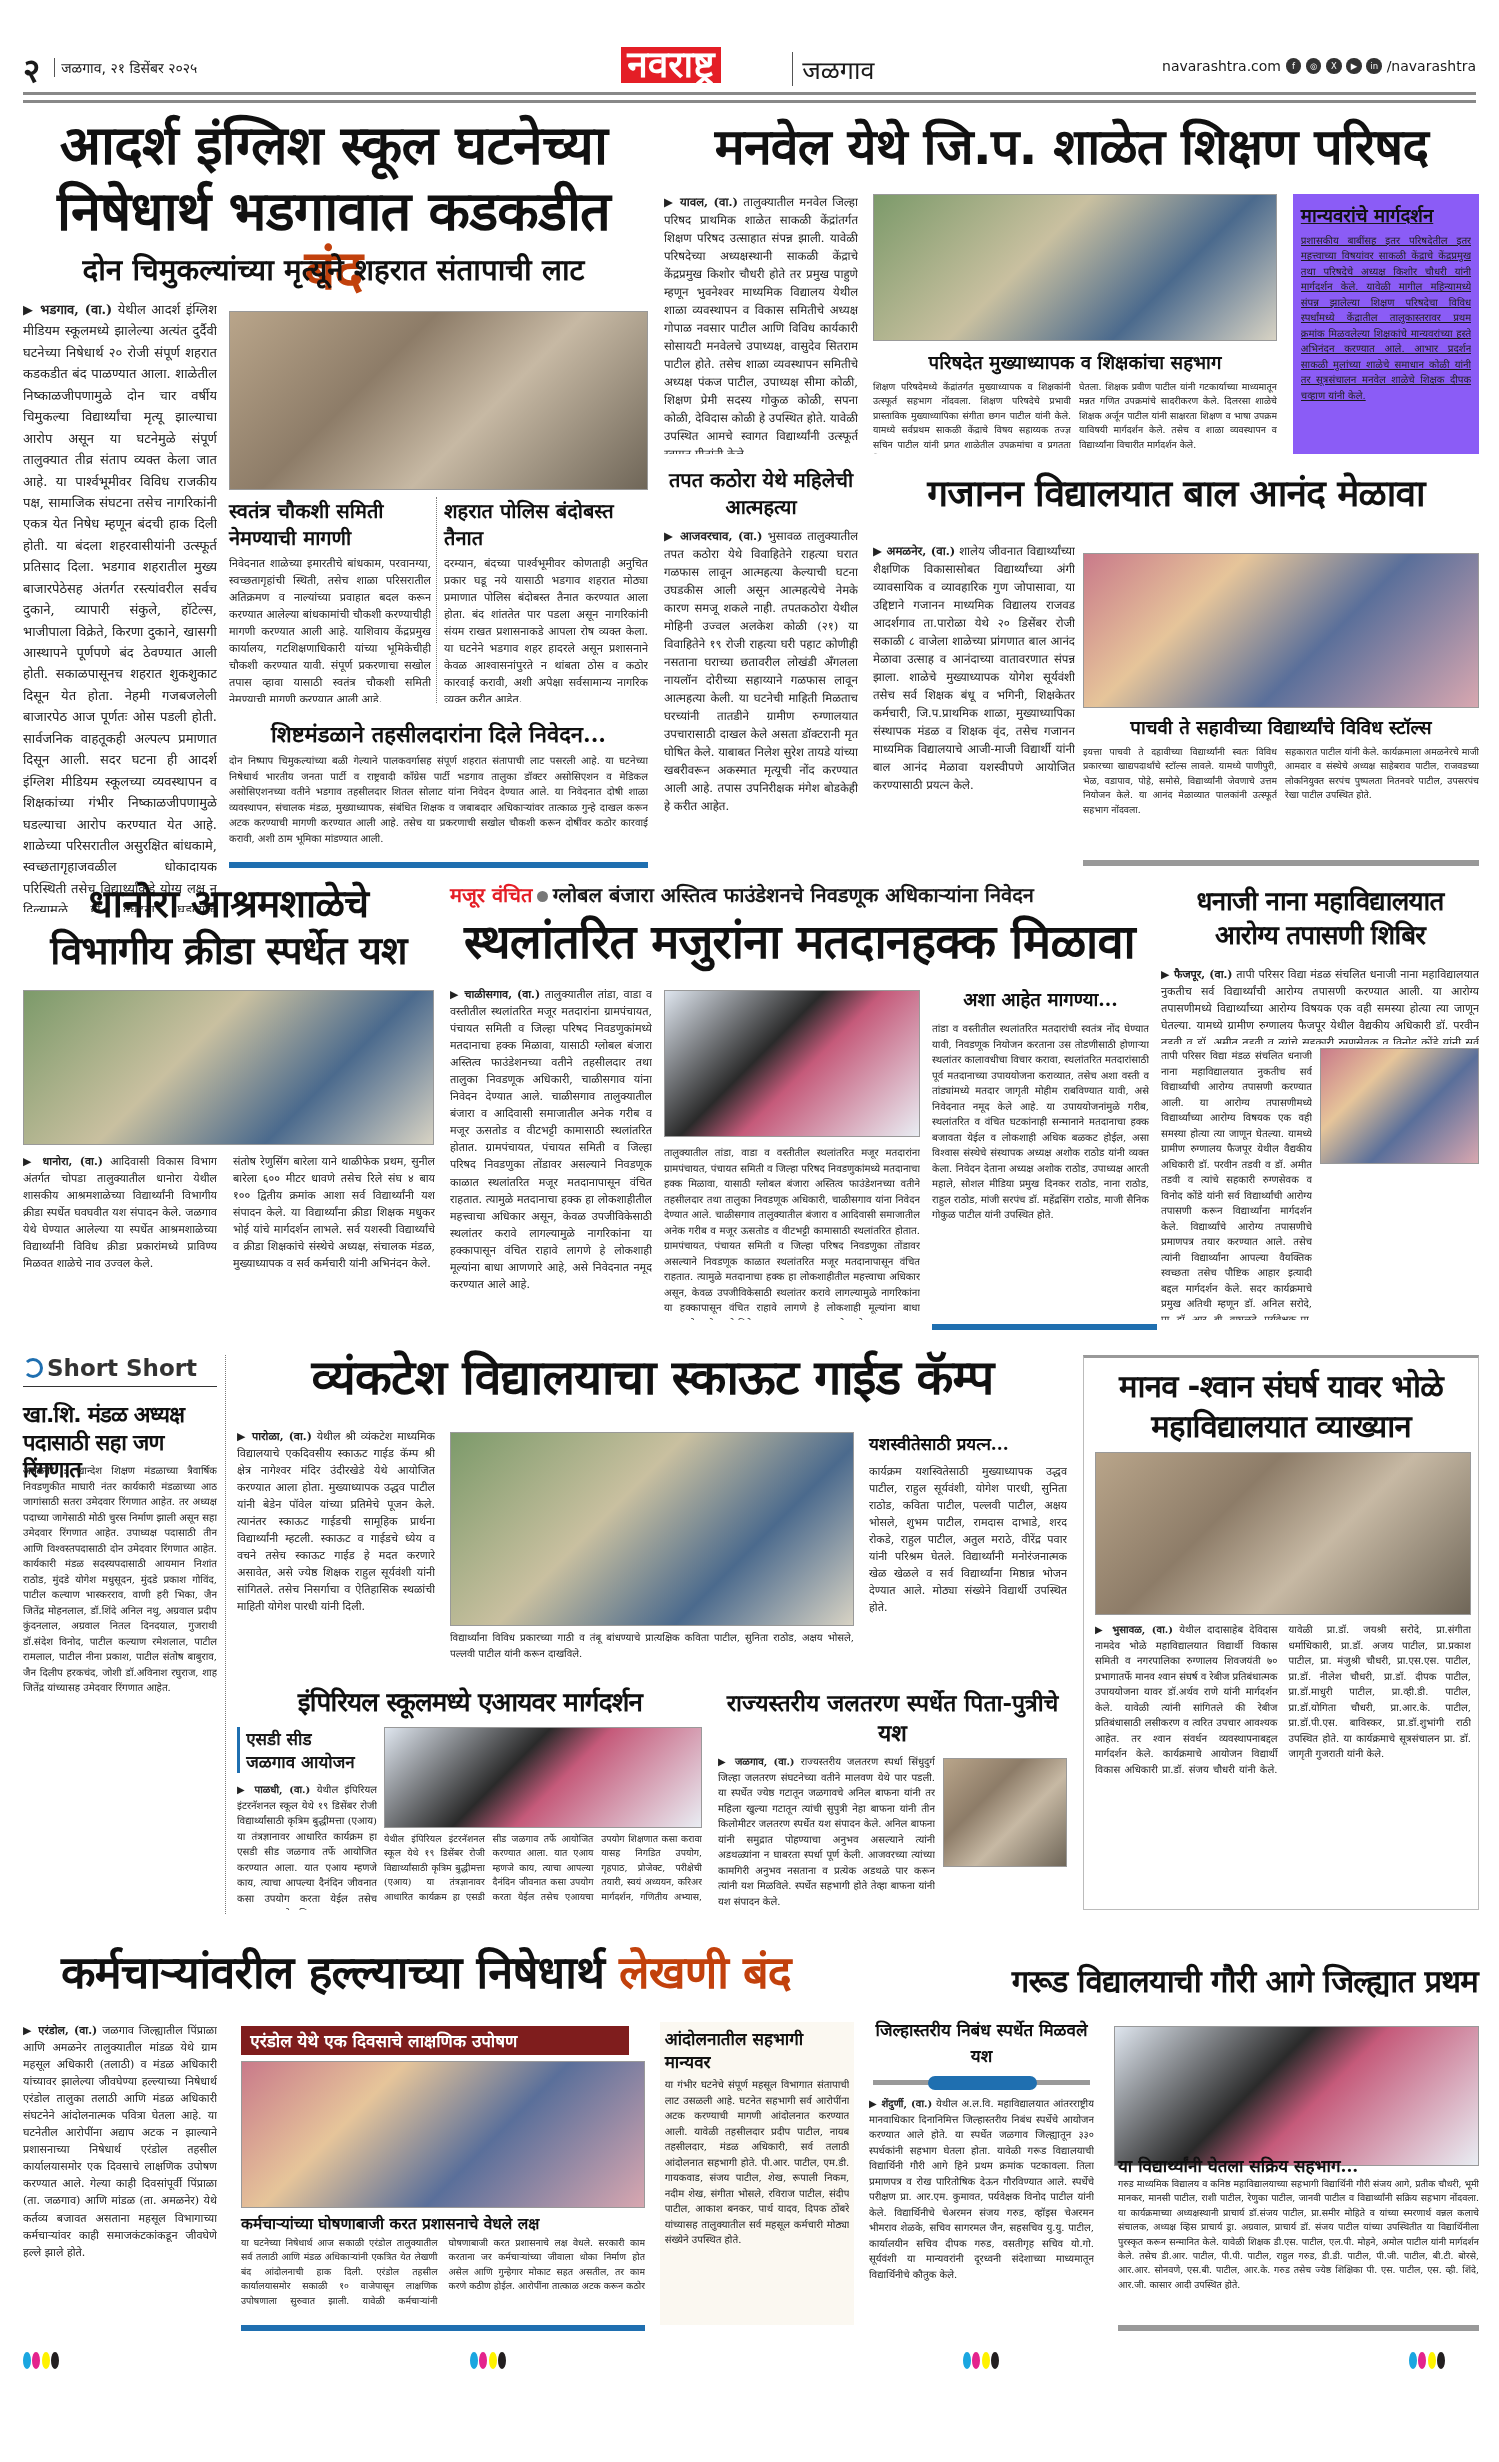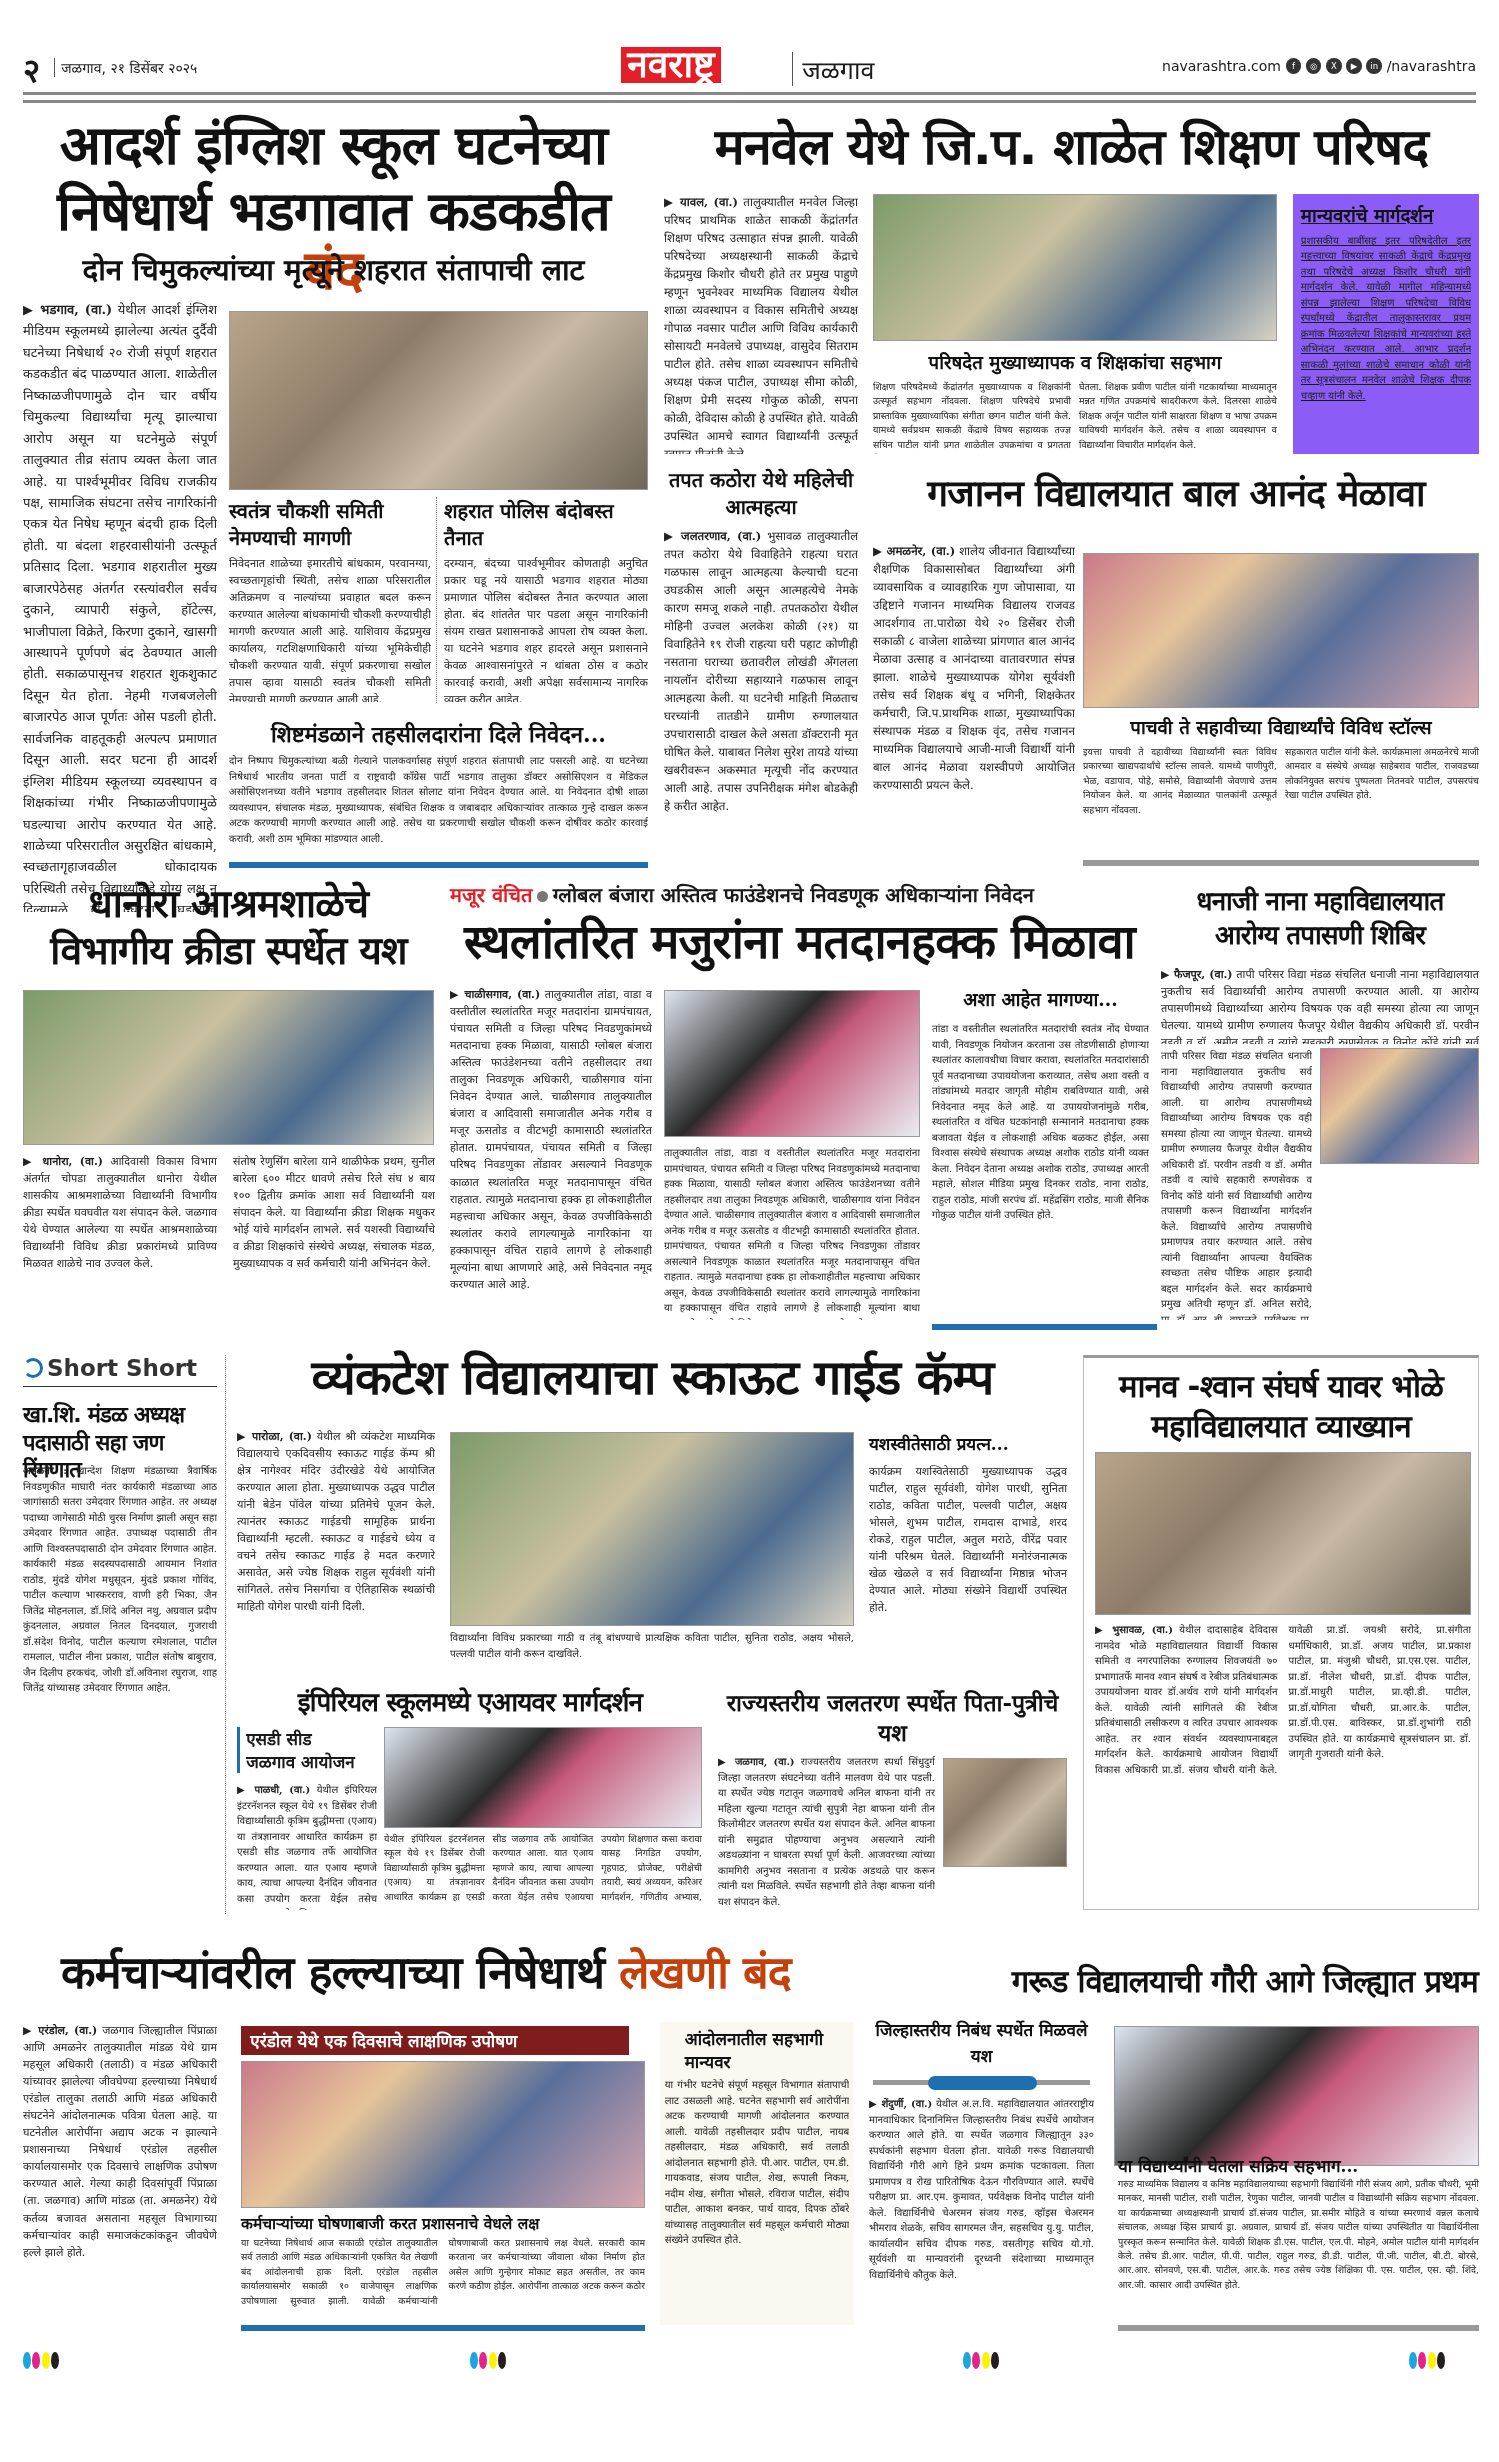--- a/index.html
+++ b/index.html
@@ -83,21 +83,21 @@
 <div class="abs caption" style="left:873px;top:349px;width:404px;font-size:18.6px;text-align:center;">परिषदेत मुख्याध्यापक व शिक्षकांचा सहभाग</div>
 <div class="abs body" style="left:873px;top:380px;width:198px;height:74px;font-size:9.3px;">शिक्षण परिषदेमध्ये केंद्रांतर्गत मुख्याध्यापक व शिक्षकांनी उत्स्फूर्त सहभाग नोंदवला. शिक्षण परिषदेचे प्रभावी प्रास्ताविक मुख्याध्यापिका संगीता छगन पाटील यांनी केले. यामध्ये सर्वप्रथम साकळी केंद्राचे विषय सहाय्यक तज्ज्ञ सचिन पाटील यांनी प्रगत शाळेतील उपक्रमांचा व प्रगतता शिक्षकांचा आढावा</div>
 <div class="abs body" style="left:1079px;top:380px;width:198px;height:74px;font-size:9.3px;">घेतला. शिक्षक प्रवीण पाटील यांनी गटकार्याच्या माध्यमातून मन्नत गणित उपक्रमांचे सादरीकरण केले. दिलरसा शाळेचे शिक्षक अर्जून पाटील यांनी साक्षरता शिक्षण व भाषा उपक्रम याविषयी मार्गदर्शन केले. तसेच व शाळा व्यवस्थापन व विद्यार्थ्यांना विचारीत मार्गदर्शन केले.</div>
 <div class="abs graybox" style="left:1293px;top:194px;width:186px;height:260px;padding:7.8px;">
   <div class="caption" style="font-size:18.6px;">मान्यवरांचे मार्गदर्शन</div>
   <div class="body" style="font-size:10px;margin-top:6.2px;height:210px;">प्रशासकीय बाबींसह इतर परिषदेतील इतर महत्त्वाच्या विषयांवर साकळी केंद्राचे केंद्रप्रमुख तथा परिषदेचे अध्यक्ष किशोर चौधरी यांनी मार्गदर्शन केले. यावेळी मागील महिन्यामध्ये संपन्न झालेल्या शिक्षण परिषदेचा विविध स्पर्धांमध्ये केंद्रातील तालुकास्तरावर प्रथम क्रमांक मिळवलेल्या शिक्षकांचे मान्यवरांच्या हस्ते अभिनंदन करण्यात आले. आभार प्रदर्शन साकळी मुलांच्या शाळेचे समाधान कोळी यांनी तर सूत्रसंचालन मनवेल शाळेचे शिक्षक दीपक चव्हाण यांनी केले.</div>
 </div>
 
 <div class="abs caption" style="left:664px;top:466px;width:194px;font-size:20px;text-align:center;">तपत कठोरा येथे महिलेची आत्महत्या</div>
 <div class="abs body" style="left:664px;top:528px;width:194px;height:330px;font-size:11.6px;">
-  <b>▶ <span>जलतरणाव, (वा.)</span></b>
+  <b>▶ <span>आजवरचाव, (वा.)</span></b>
   <span>भुसावळ तालुक्यातील तपत कठोरा येथे विवाहितेने राहत्या घरात गळफास लावून आत्महत्या केल्याची घटना उघडकीस आली असून आत्महत्येचे नेमके कारण समजू शकले नाही. तपतकठोरा येथील मोहिनी उज्वल अलकेश कोळी (२१) या विवाहितेने १९ रोजी राहत्या घरी पहाट कोणीही नसताना घराच्या छतावरील लोखंडी अँगलला नायलॉन दोरीच्या सहाय्याने गळफास लावून आत्महत्या केली. या घटनेची माहिती मिळताच घरच्यांनी तातडीने ग्रामीण रुग्णालयात उपचारासाठी दाखल केले असता डॉक्टरानी मृत घोषित केले. याबाबत निलेश सुरेश तायडे यांच्या खबरीवरून अकस्मात मृत्यूची नोंद करण्यात आली आहे. तपास उपनिरीक्षक मंगेश बोडकेही हे करीत आहेत.</span>
 </div>
 
 <div class="abs hl" style="left:873px;top:474px;width:606px;text-align:center;font-size:37px;">गजानन विद्यालयात बाल आनंद मेळावा</div>
 <div class="abs body" style="left:873px;top:543px;width:202px;height:318px;font-size:11.6px;">
   <b>▶ <span>अमळनेर, (वा.)</span></b>
   <span>शालेय जीवनात विद्यार्थ्यांच्या शैक्षणिक विकासासोबत विद्यार्थ्यांच्या अंगी व्यावसायिक व व्यावहारिक गुण जोपासावा, या उद्दिष्टाने गजानन माध्यमिक विद्यालय राजवड आदर्शगाव ता.पारोळा येथे २० डिसेंबर रोजी सकाळी ८ वाजेला शाळेच्या प्रांगणात बाल आनंद मेळावा उत्साह व आनंदाच्या वातावरणात संपन्न झाला. शाळेचे मुख्याध्यापक योगेश सूर्यवंशी तसेच सर्व शिक्षक बंधू व भगिनी, शिक्षकेतर कर्मचारी, जि.प.प्राथमिक शाळा, मुख्याध्यापिका संस्थापक मंडळ व शिक्षक वृंद, तसेच गजानन माध्यमिक विद्यालयाचे आजी-माजी विद्यार्थी यांनी बाल आनंद मेळावा यशस्वीपणे आयोजित करण्यासाठी प्रयत्न केले.</span>
 </div>
 <div class="abs photo crowd" style="left:1083px;top:553px;width:396px;height:155px;"></div>
 <div class="abs caption" style="left:1083px;top:714px;width:396px;font-size:18.6px;text-align:center;">पाचवी ते सहावीच्या विद्यार्थ्यांचे विविध स्टॉल्स</div>
@@ -190,21 +190,21 @@
 <div class="abs body" style="left:23px;top:2022px;width:194px;height:299px;font-size:11px;">
   <b>▶ <span>एरंडोल, (वा.)</span></b>
   <span>जळगाव जिल्ह्यातील पिंप्राळा आणि अमळनेर तालुक्यातील मांडळ येथे ग्राम महसूल अधिकारी (तलाठी) व मंडळ अधिकारी यांच्यावर झालेल्या जीवघेण्या हल्ल्याच्या निषेधार्थ एरंडोल तालुका तलाठी आणि मंडळ अधिकारी संघटनेने आंदोलनात्मक पवित्रा घेतला आहे. या घटनेतील आरोपींना अद्याप अटक न झाल्याने प्रशासनाच्या निषेधार्थ एरंडोल तहसील कार्यालयासमोर एक दिवसाचे लाक्षणिक उपोषण करण्यात आले. गेल्या काही दिवसांपूर्वी पिंप्राळा (ता. जळगाव) आणि मांडळ (ता. अमळनेर) येथे कर्तव्य बजावत असताना महसूल विभागाच्या कर्मचाऱ्यांवर काही समाजकंटकांकडून जीवघेणे हल्ले झाले होते.</span>
 </div>
 <div class="abs bluehead" style="left:241px;top:2026px;width:388px;font-size:17px;">एरंडोल येथे एक दिवसाचे लाक्षणिक उपोषण</div>
 <div class="abs photo crowd" style="left:241px;top:2061px;width:404px;height:147px;"></div>
 <div class="abs caption" style="left:241px;top:2212px;width:404px;font-size:15.5px;">कर्मचाऱ्यांच्या घोषणाबाजी करत प्रशासनाचे वेधले लक्ष</div>
 <div class="abs body" style="left:241px;top:2236px;width:404px;height:78px;font-size:9.3px;column-count:2;column-gap:11px;">या घटनेच्या निषेधार्थ आज सकाळी एरंडोल तालुक्यातील सर्व तलाठी आणि मंडळ अधिकाऱ्यांनी एकत्रित येत लेखणी बंद आंदोलनाची हाक दिली. एरंडोल तहसील कार्यालयासमोर सकाळी १० वाजेपासून लाक्षणिक उपोषणाला सुरुवात झाली. यावेळी कर्मचाऱ्यांनी घोषणाबाजी करत प्रशासनाचे लक्ष वेधले. सरकारी काम करताना जर कर्मचाऱ्यांच्या जीवाला धोका निर्माण होत असेल आणि गुन्हेगार मोकाट सहत असतील, तर काम करणे कठीण होईल. आरोपींना तात्काळ अटक करून कठोर कारवाई व्हावी, हीच आमची प्रमुख मागणी असल्याचे संघटनेचे म्हणणे आहे.</div>
 <div class="abs bluebar" style="left:241px;top:2325px;width:404px;"></div>
 <div class="abs boxbg" style="left:660px;top:2022px;width:194px;height:303px;padding:4.7px;">
-  <div class="caption" style="font-size:17px;margin-left:20px;">आंदोलनातील सहभागी मान्यवर</div>
+  <div class="caption" style="font-size:17px;">आंदोलनातील सहभागी मान्यवर</div>
   <div class="body" style="font-size:10px;margin-top:4.7px;height:248px;">या गंभीर घटनेचे संपूर्ण महसूल विभागात संतापाची लाट उसळली आहे. घटनेत सहभागी सर्व आरोपींना अटक करण्याची मागणी आंदोलनात करण्यात आली. यावेळी तहसीलदार प्रदीप पाटील, नायब तहसीलदार, मंडळ अधिकारी, सर्व तलाठी आंदोलनात सहभागी होते. पी.आर. पाटील, एम.डी. गायकवाड, संजय पाटील, शेख, रूपाली निकम, नदीम शेख, संगीता भोसले, रविराज पाटील, संदीप पाटील, आकाश बनकर, पार्थ यादव, दिपक ठोंबरे यांच्यासह तालुक्यातील सर्व महसूल कर्मचारी मोठ्या संख्येने उपस्थित होते.</div>
 </div>
 
 <div class="abs hl" style="left:869px;top:1964px;width:609px;text-align:right;font-size:31px;">गरूड विद्यालयाची गौरी आगे जिल्ह्यात प्रथम</div>
 <div class="abs caption" style="left:869px;top:2018px;width:225px;font-size:17px;text-align:center;line-height:1.5;">जिल्हास्तरीय निबंध स्पर्धेत मिळवले यश</div>
 <div class="abs" style="left:873px;top:2080px;width:217px;height:4.7px;background:#999;"></div>
 <div class="abs" style="left:928px;top:2076px;width:109px;height:14px;border-radius:7px;background:#1f6fb0;"></div>
 <div class="abs body" style="left:869px;top:2096px;width:225px;height:225px;font-size:10px;">
   <b>▶ <span>शेंदुर्णी, (वा.)</span></b>
   <span>येथील अ.ल.वि. महाविद्यालयात आंतरराष्ट्रीय मानवाधिकार दिनानिमित्त जिल्हास्तरीय निबंध स्पर्धेचे आयोजन करण्यात आले होते. या स्पर्धेत जळगाव जिल्ह्यातून ३३० स्पर्धकांनी सहभाग घेतला होता. यावेळी गरूड विद्यालयाची विद्यार्थिनी गौरी आगे हिने प्रथम क्रमांक पटकावला. तिला प्रमाणपत्र व रोख पारितोषिक देऊन गौरविण्यात आले. स्पर्धेचे परीक्षण प्रा. आर.एम. कुमावत, पर्यवेक्षक विनोद पाटील यांनी केले. विद्यार्थिनीचे चेअरमन संजय गरुड, व्हॉइस चेअरमन भीमराव शेळके, सचिव सागरमल जैन, सहसचिव यु.यु. पाटील, कार्यालयीन सचिव दीपक गरुड, वसतीगृह सचिव यो.गो. सूर्यवंशी या मान्यवरांनी दूरध्वनी संदेशाच्या माध्यमातून विद्यार्थिनीचे कौतुक केले.</span>

